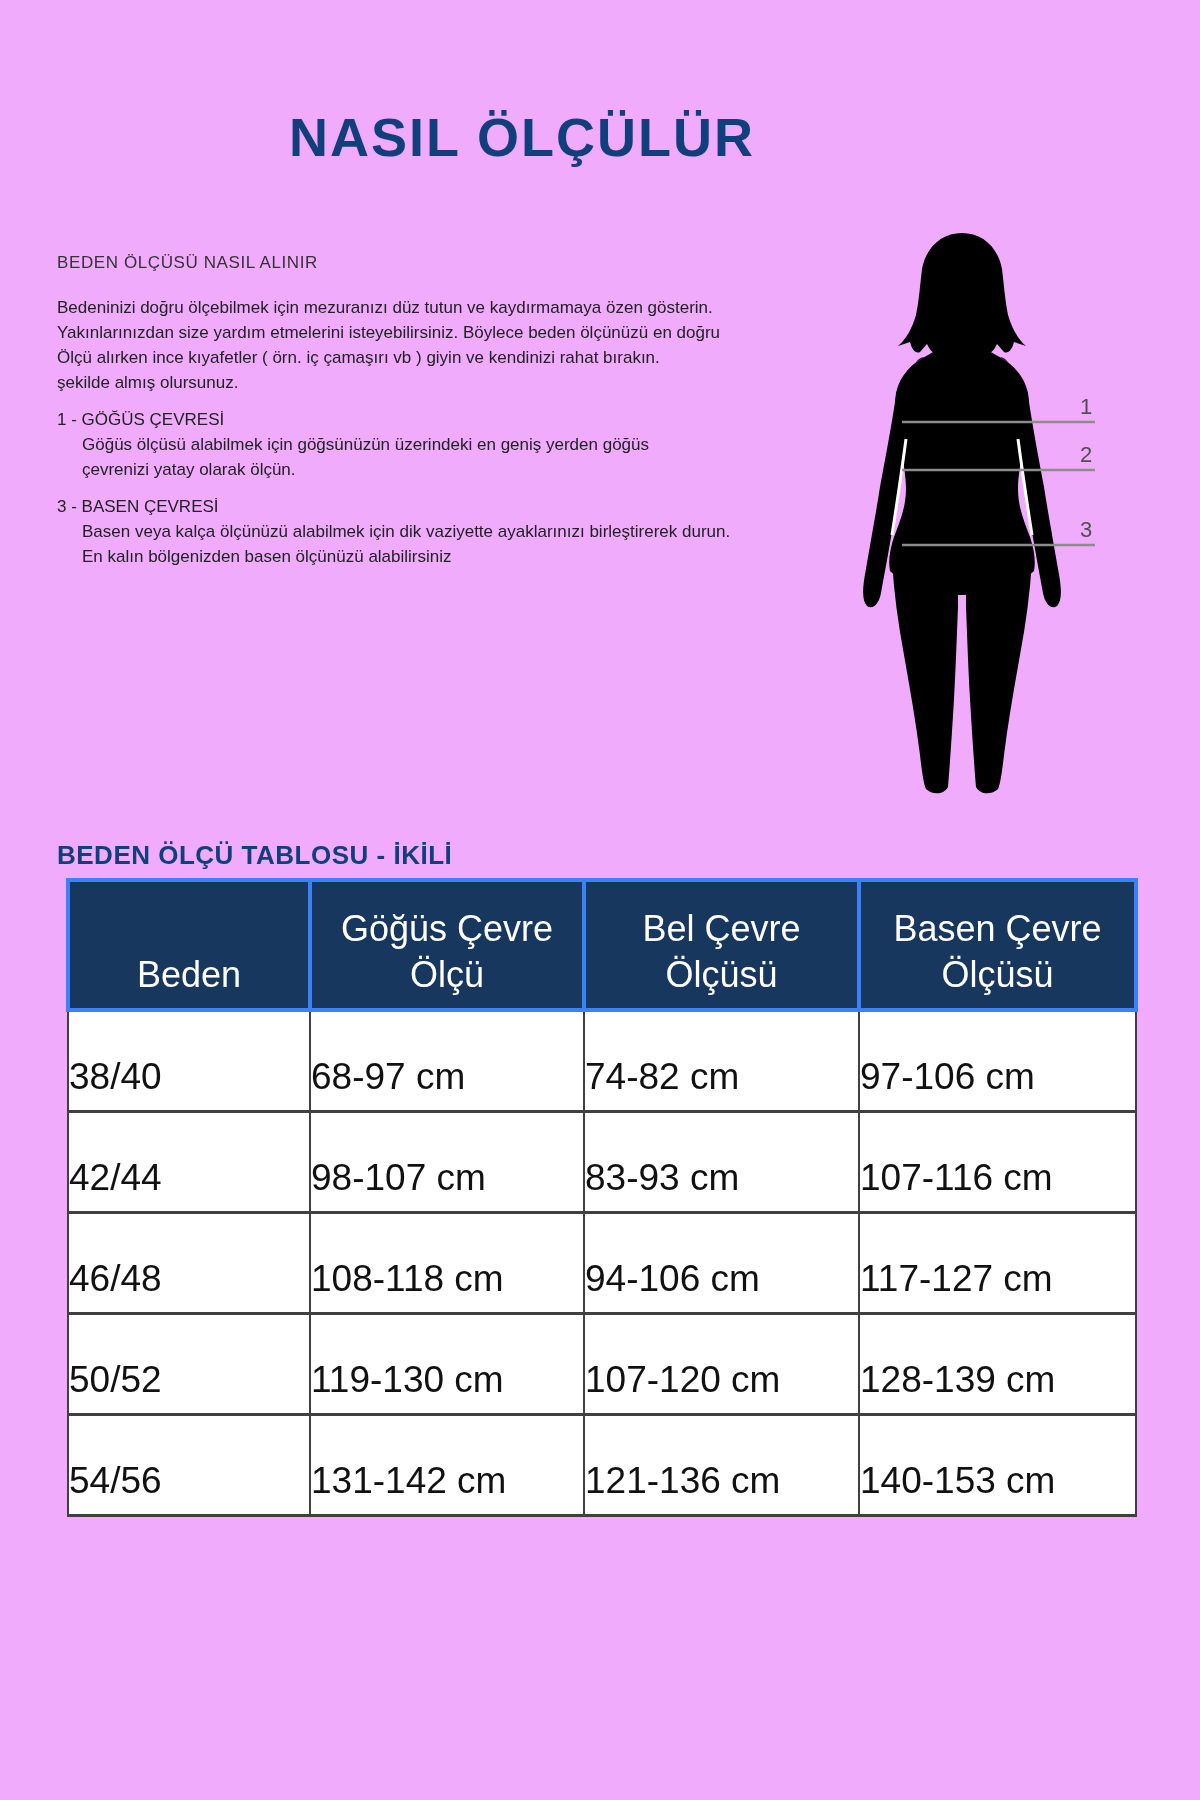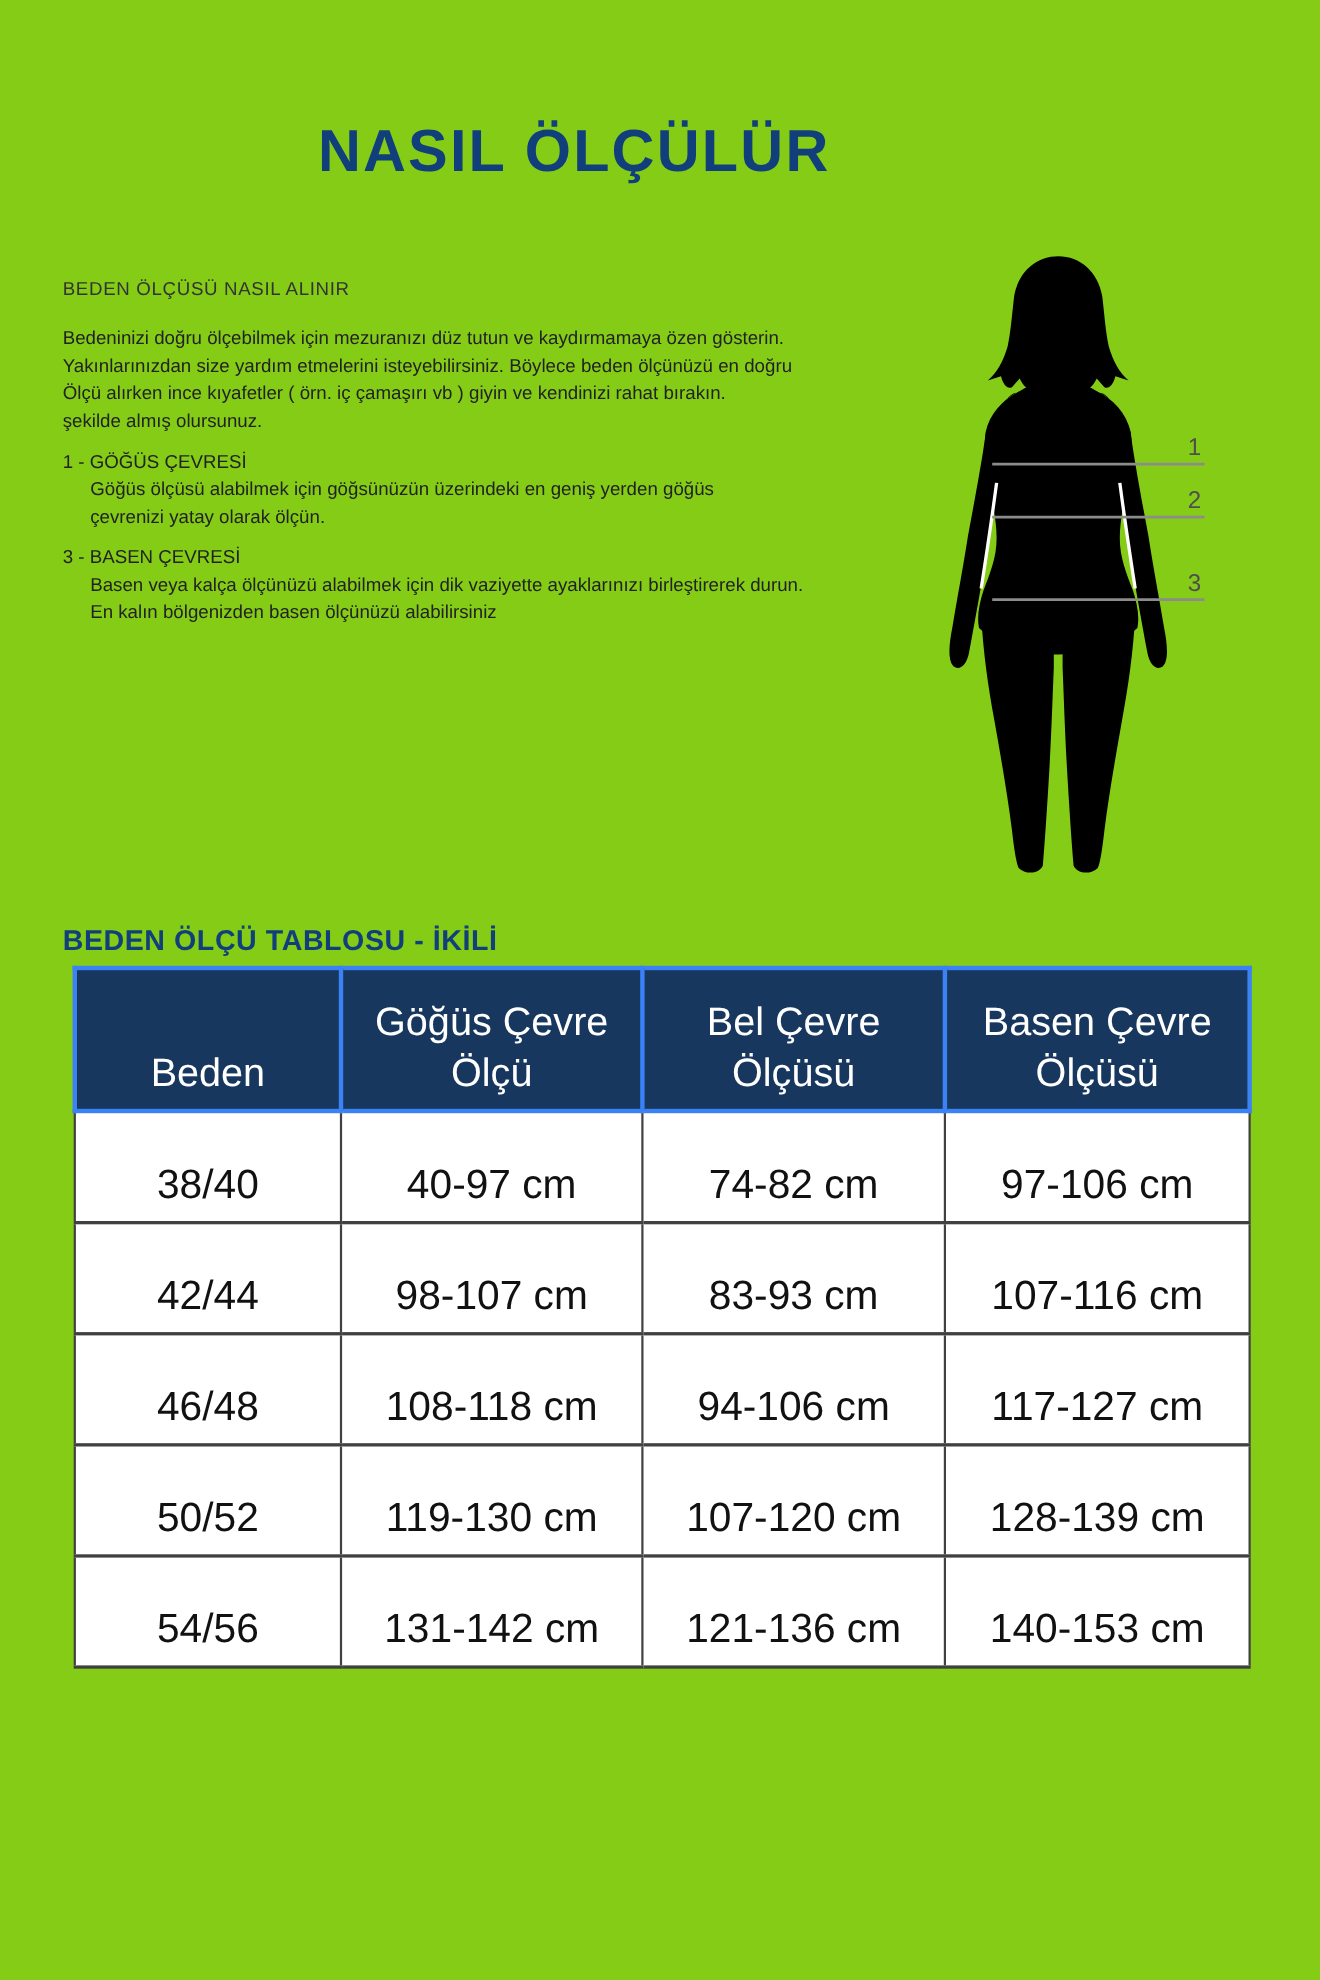--- a/index.html
+++ b/index.html
@@ -1,19 +1,19 @@
 <!DOCTYPE html>
 <html><head>
 <meta charset="utf-8">
 <style>
   html,body{margin:0;padding:0;background:#fff;}
   .canvas{
     position:relative;
     width:1200px;height:1800px;
-    background:#84cc16;
+    background:#f0abfc;
     font-family:"Liberation Sans",sans-serif;
     color:#1f1f1f;
     overflow:hidden;
   }
   .page-title{
     position:absolute;
     top:106px;left:0;width:1044px;
     margin:0;
     text-align:center;
     font-size:54px;
@@ -67,21 +67,20 @@
     height:116px;
     vertical-align:bottom;
     text-align:center;
     padding:0 0 10px 0;
     white-space:pre-line;
     border:4px solid #3b82f6;
   }
   table.size-table td{
     height:86px;
     vertical-align:bottom;
-    text-align:center;
     font-size:37px;
     color:#111;
     padding:0 0 12px 0;
     border-left:2px solid #404040;
     border-right:2px solid #404040;
     border-top:3px solid #404040;
     border-bottom:3px solid #404040;
     background:#fff;
   }
 </style>
@@ -192,21 +191,21 @@
 Ölçü</th>
           <th>Bel Çevre
 Ölçüsü</th>
           <th>Basen Çevre
 Ölçüsü</th>
         </tr>
     </thead>
     <tbody id="size-table-body">
         <tr>
           <td>38/40</td>
-          <td>40-97 cm</td>
+          <td>68-97 cm</td>
           <td>74-82 cm</td>
           <td>97-106 cm</td>
         </tr>
         <tr>
           <td>42/44</td>
           <td>98-107 cm</td>
           <td>83-93 cm</td>
           <td>107-116 cm</td>
         </tr>
         <tr>

